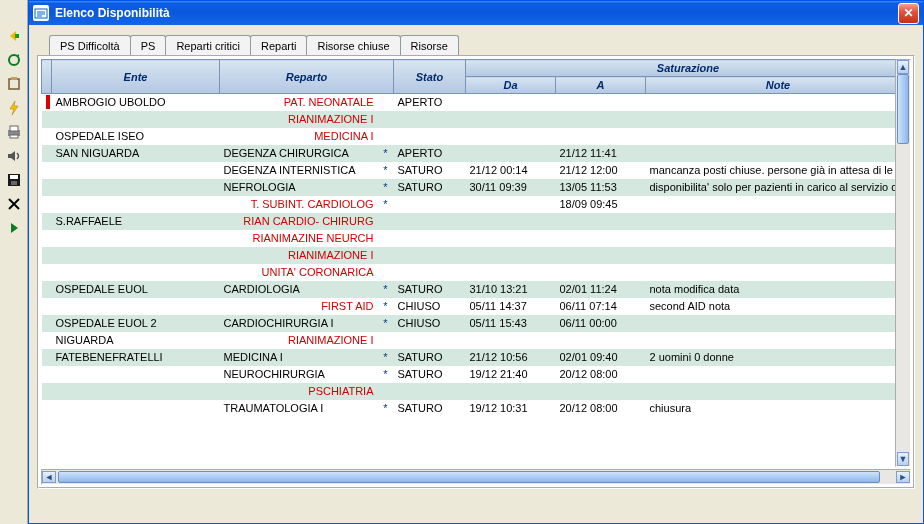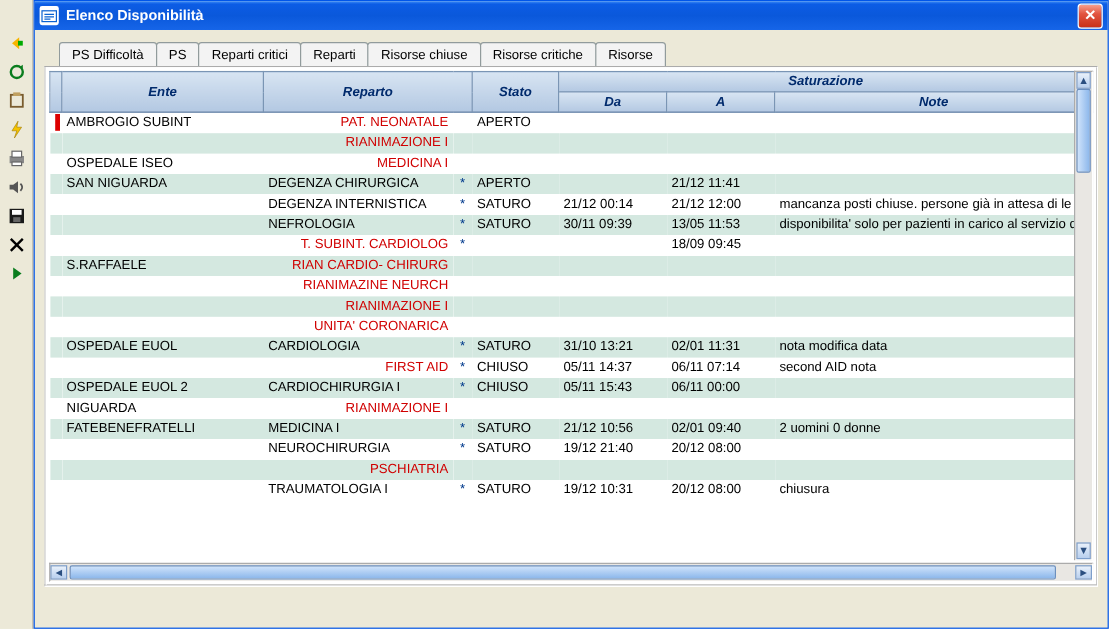--- a/index.html
+++ b/index.html
@@ -301,23 +301,20 @@
           <span>PS</span>
         </div>
       <div class="tab">
           <span>Reparti critici</span>
         </div>
       <div class="tab">
           <span>Reparti</span>
         </div>
       <div class="tab">
           <span>Risorse chiuse</span>
-        </div>
-      <div class="tab">
-          <span>Risorse critiche</span>
         </div>
       <div class="tab">
           <span>Risorse</span>
         </div>
     </div>
 
     <div class="tabcontent">
       <div class="grid-wrap">
         <table class="grid">
           <colgroup>
@@ -342,21 +339,21 @@
               <th><span>Da</span></th>
               <th><span>A</span></th>
               <th><span>Note</span></th>
             </tr>
           </thead>
           <tbody id="grid-body">
               <tr class="stripe0">
                 <td class="marker">
                   <div class="red-mark"></div>
                 </td>
-                <td class="ente">AMBROGIO SUBINT</td>
+                <td class="ente">AMBROGIO UBOLDO</td>
                 <td class="reparto-red">PAT. NEONATALE</td>
                 <td class="star"></td>
                 <td class="stato">APERTO</td>
                 <td class="da"></td>
                 <td class="a"></td>
                 <td class="note"></td>
               </tr>
               <tr class="stripe1">
                 <td class="marker"></td>
                 <td class="ente"></td>
@@ -457,21 +454,21 @@
                 <td class="a"></td>
                 <td class="note"></td>
               </tr>
               <tr class="stripe1">
                 <td class="marker"></td>
                 <td class="ente">OSPEDALE EUOL</td>
                 <td class="reparto-blk">CARDIOLOGIA</td>
                 <td class="star">*</td>
                 <td class="stato">SATURO</td>
                 <td class="da">31/10 13:21</td>
-                <td class="a">02/01 11:31</td>
+                <td class="a">02/01 11:24</td>
                 <td class="note">nota modifica data</td>
               </tr>
               <tr class="stripe0">
                 <td class="marker"></td>
                 <td class="ente"></td>
                 <td class="reparto-red">FIRST AID</td>
                 <td class="star">*</td>
                 <td class="stato">CHIUSO</td>
                 <td class="da">05/11 14:37</td>
                 <td class="a">06/11 07:14</td>

